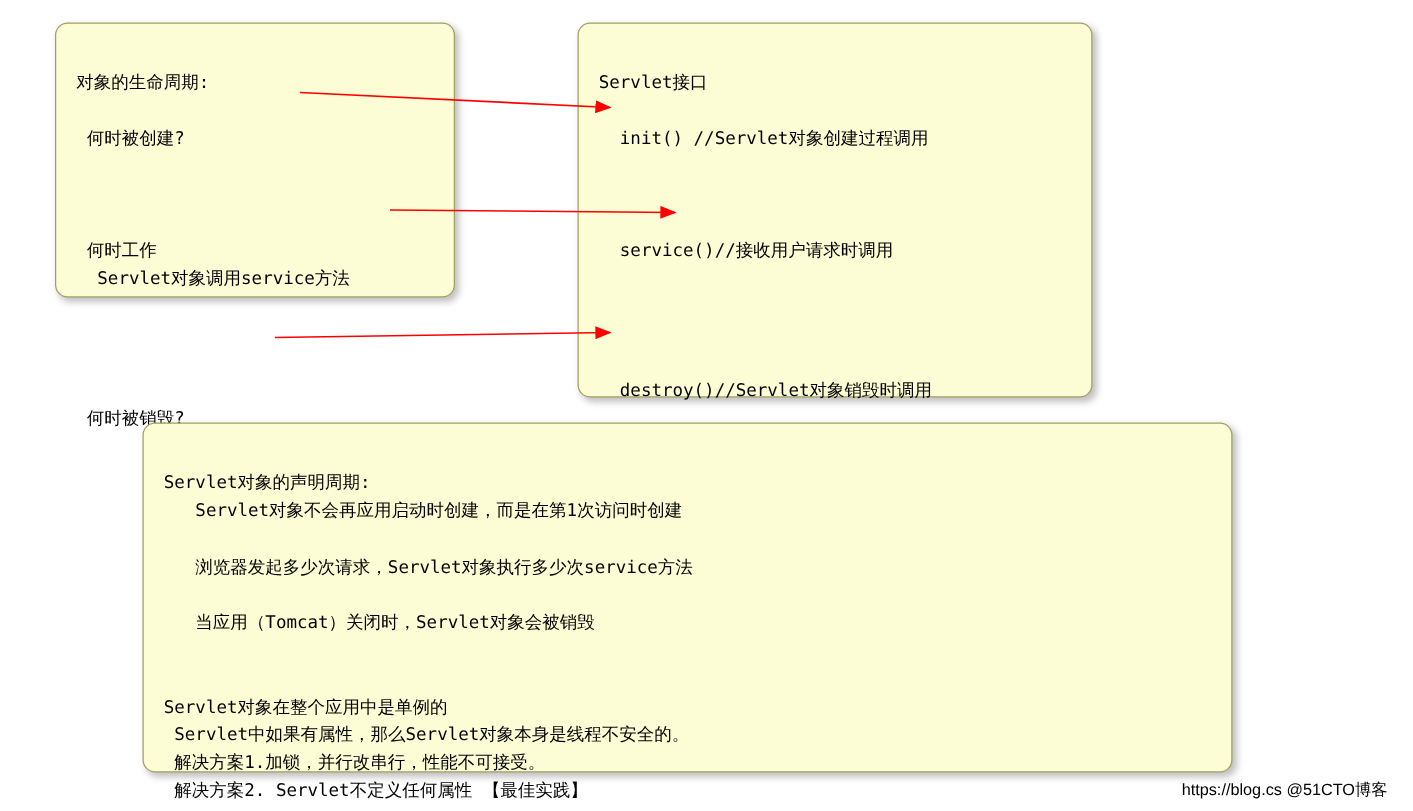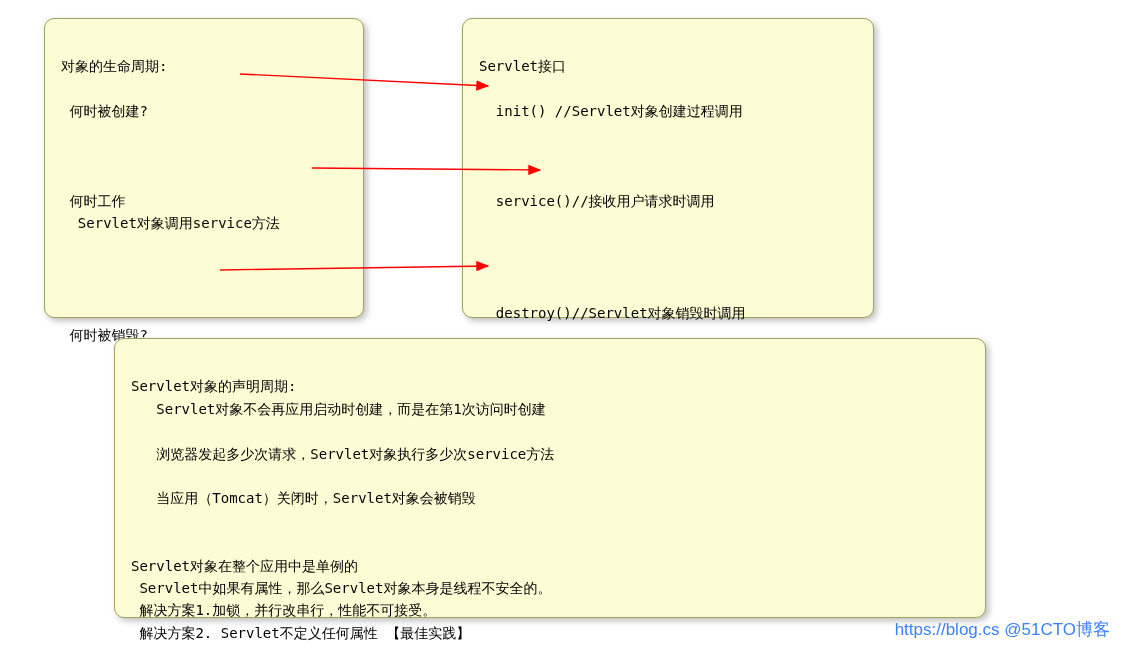--- a/index.html
+++ b/index.html
@@ -15,35 +15,35 @@
   .box {
     position: absolute;
     background: #fcfcd5;
     border: 1px solid #a0a060;
     border-radius: 10px;
     box-shadow: 3px 3px 6px rgba(0,0,0,0.25);
     padding: 14px 16px;
     line-height: 1.6;
     white-space: pre;
   }
-  .box1 { left: 44px; top: 18px; width: 320px; height: 300px; }
+  .box1 { left: 44px; top: 18px; width: 320px; height: 220px; }
   .box2 { left: 462px; top: 18px; width: 412px; height: 300px; }
   .box3 { left: 82px; top: 338px; width: 872px; height: 280px; margin-left: 32px; }
   svg.arrows {
     position: absolute;
     left: 0; top: 0;
     width: 1130px; height: 649px;
     pointer-events: none;
   }
   .watermark {
     position: absolute;
     right: 20px;
     bottom: 8px;
-    color: #3b82f6;
-    font-size: 17px;
+    color: #000000;
+    font-size: 13px;
     font-family: Arial, sans-serif;
   }
 </style>
 </head>
 <body>
 
 <div class="box box1">
 <span>对象的生命周期:</span>
 
  <span>何时被创建?</span>

